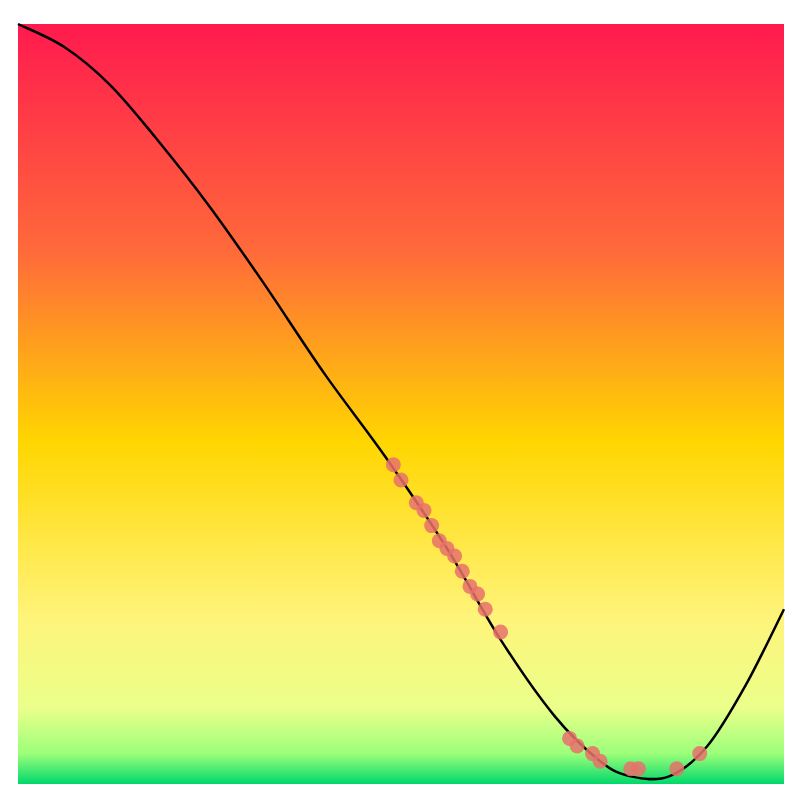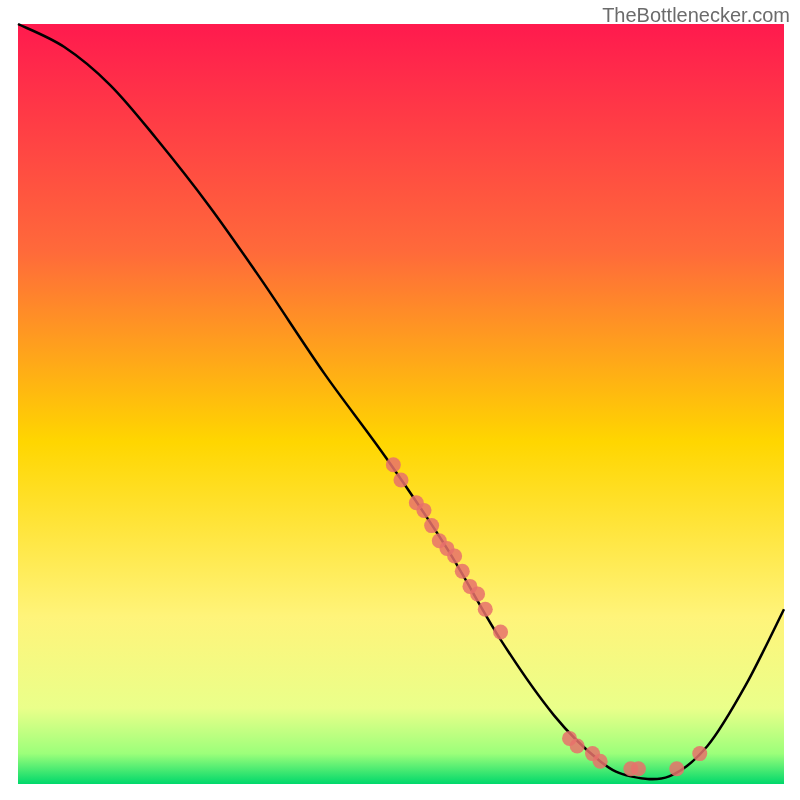--- a/index.html
+++ b/index.html
@@ -26,21 +26,20 @@
     z-index: 10;
   }
   svg {
     display: block;
   }
 </style>
 </head>
 <body>
 
 <div class="chart-container">
-  <div class="watermark">TheBottlenecker.com</div>
   <svg id="chart-svg" width="800" height="800">
     <defs>
       <linearGradient id="bg-gradient" x1="0%" y1="0%" x2="0%" y2="100%">
           <stop offset="0%" stop-color="#ff1a4e"></stop>
           <stop offset="30%" stop-color="#ff6a3a"></stop>
           <stop offset="55.00000000000001%" stop-color="#ffd600"></stop>
           <stop offset="78%" stop-color="#fff47a"></stop>
           <stop offset="90%" stop-color="#eaff8a"></stop>
           <stop offset="96%" stop-color="#9cff7a"></stop>
           <stop offset="100%" stop-color="#00d86b"></stop>

